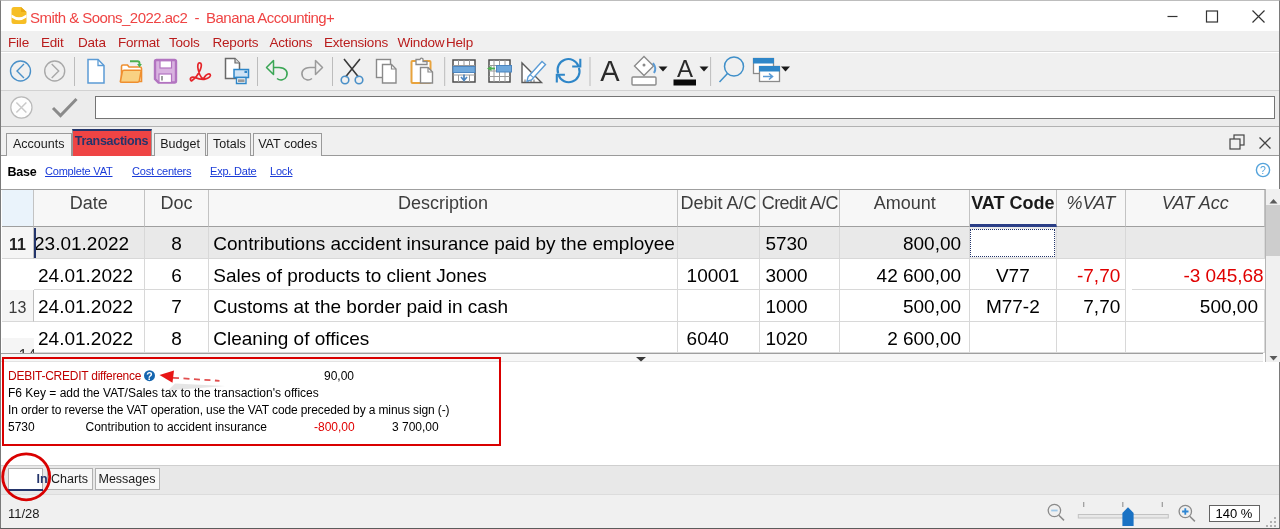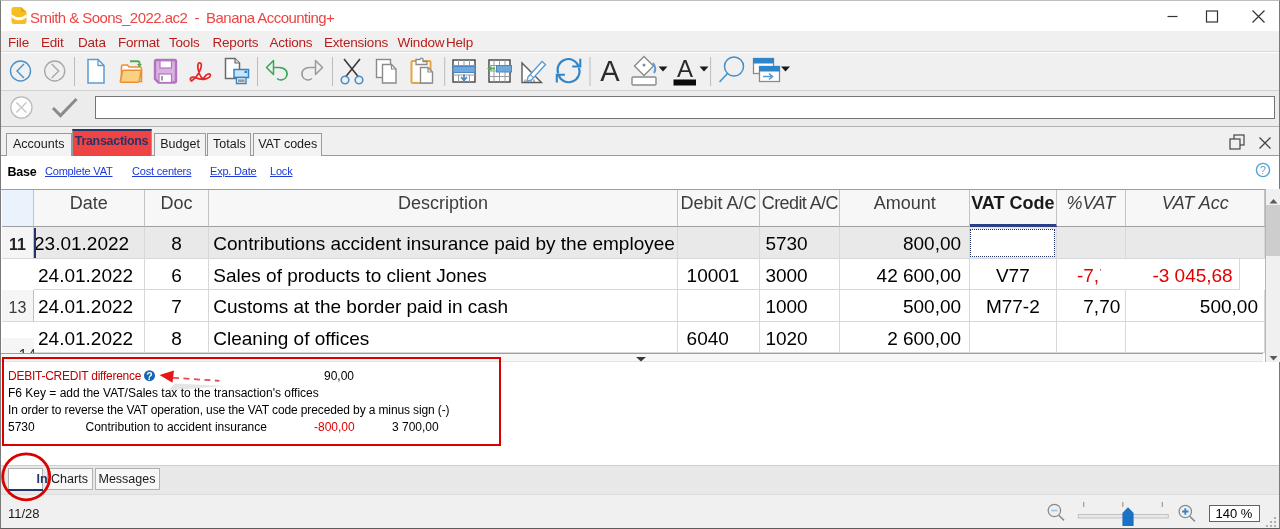--- a/index.html
+++ b/index.html
@@ -233,21 +233,21 @@
     <div class="dcell" style="left:1125.3px; top:37.5px; width:138.7px;text-align:right;padding-right:6px;background:#e9e9e9;"></div>
     <div class="dcell rn" style="left:1px; top:69px; width:32px;margin-left:35px;">12</div>
     <div class="dcell" style="left:33px; top:69px; width:110.7px;text-align:left;padding-left:4px;background:#fff;">24.01.2022</div>
     <div class="dcell" style="left:143.7px; top:69px; width:64.6px;text-align:center;background:#fff;">6</div>
     <div class="dcell" style="left:208.3px; top:69px; width:468.3px;text-align:left;padding-left:4px;background:#fff;">Sales of products to client Jones</div>
     <div class="dcell" style="left:676.6px; top:69px; width:82.8px;text-align:left;padding-left:9px;background:#fff;">10001</div>
     <div class="dcell" style="left:759.4px; top:69px; width:79.9px;text-align:left;padding-left:5px;background:#fff;">3000</div>
     <div class="dcell" style="left:839.3px; top:69px; width:129.8px;text-align:right;padding-right:8px;background:#fff;">42 600,00</div>
     <div class="dcell" style="left:969.1px; top:69px; width:86.5px;text-align:center;background:#fff;">V77</div>
     <div class="dcell" style="left:1055.6px; top:69px; width:69.7px;text-align:right;padding-right:5px;background:#fff;color:#e00000;">-7,70</div>
-    <div class="dcell" style="left:1100px; top:69px; width:138.7px;text-align:right;padding-right:6px;background:#fff;color:#e00000;">-3 045,68</div>
+    <div class="dcell" style="left:1131px; top:69px; width:138.7px;text-align:right;padding-right:6px;background:#fff;color:#e00000;">-3 045,68</div>
     <div class="dcell rn" style="left:1px; top:100.5px; width:32px;">13</div>
     <div class="dcell" style="left:33px; top:100.5px; width:110.7px;text-align:left;padding-left:4px;background:#fff;">24.01.2022</div>
     <div class="dcell" style="left:143.7px; top:100.5px; width:64.6px;text-align:center;background:#fff;">7</div>
     <div class="dcell" style="left:208.3px; top:100.5px; width:468.3px;text-align:left;padding-left:4px;background:#fff;">Customs at the border paid in cash</div>
     <div class="dcell" style="left:676.6px; top:100.5px; width:82.8px;text-align:left;padding-left:9px;background:#fff;"></div>
     <div class="dcell" style="left:759.4px; top:100.5px; width:79.9px;text-align:left;padding-left:5px;background:#fff;">1000</div>
     <div class="dcell" style="left:839.3px; top:100.5px; width:129.8px;text-align:right;padding-right:8px;background:#fff;">500,00</div>
     <div class="dcell" style="left:969.1px; top:100.5px; width:86.5px;text-align:center;background:#fff;">M77-2</div>
     <div class="dcell" style="left:1055.6px; top:100.5px; width:69.7px;text-align:right;padding-right:5px;background:#fff;">7,70</div>
     <div class="dcell" style="left:1125.3px; top:100.5px; width:138.7px;text-align:right;padding-right:6px;background:#fff;">500,00</div>

